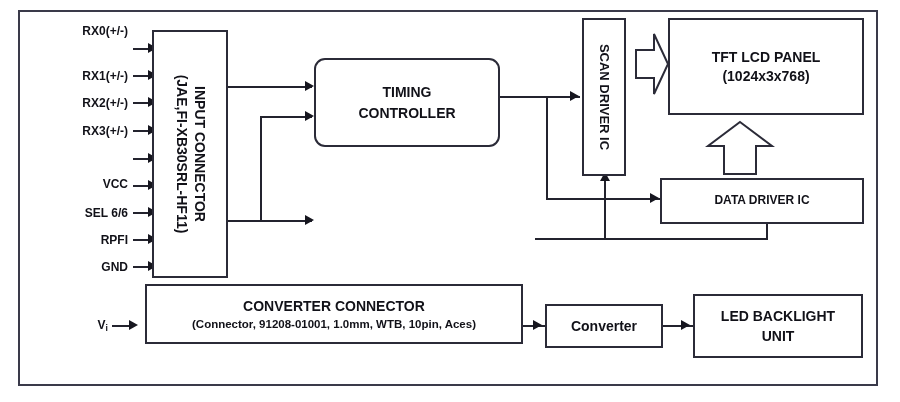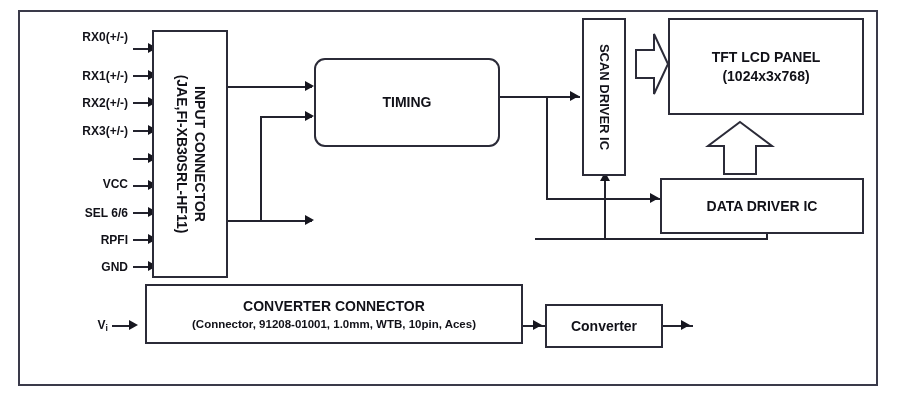--- a/index.html
+++ b/index.html
@@ -106,21 +106,21 @@
   .blockarrow svg { display: block; }
   .sub { font-size: 0.72em; vertical-align: baseline; position: relative; top: 2px; }
 </style>
 </head>
 <body>
 
 <div id="diagram">
 
   <div id="outer-frame"></div>
 
-  <div class="pinlabel" style="left:30px; top:30px; width:98px;">RX0(+/-)</div>
+  <div class="pinlabel" style="left:30px; top:24px; width:98px;">RX0(+/-)</div>
   <div class="hline" style="left:133px; top:48px; width:22px;"></div>
   <div class="ar-r" style="left:148px; top:43px;"></div>
 
   <div class="pinlabel" style="left:30px; top:69px; width:98px;">RX1(+/-)</div>
   <div class="hline" style="left:133px; top:75px; width:22px;"></div>
   <div class="ar-r" style="left:148px; top:70px;"></div>
 
   <div class="pinlabel" style="left:30px; top:96px; width:98px;">RX2(+/-)</div>
   <div class="hline" style="left:133px; top:102px; width:22px;"></div>
   <div class="ar-r" style="left:148px; top:97px;"></div>
@@ -160,20 +160,21 @@
 
   <div class="vline" style="left:260px; top:116px; height:104px;"></div>
   <div class="hline" style="left:260px; top:116px; width:52px;"></div>
   <div class="ar-r" style="left:305px; top:111px;"></div>
 
   <div class="hline" style="left:228px; top:220px; width:84px;"></div>
   <div class="ar-r" style="left:305px; top:215px;"></div>
 
   <div class="blk" style="left:314px; top:58px; width:186px; height:89px; font-size:14px;border-radius:11px;">
     <span class="l1">TIMING</span>
+    <span class="l2">CONTROLLER</span>
   </div>
 
 
   <div class="hline" style="left:500px; top:96px; width:80px;"></div>
   <div class="ar-r" style="left:570px; top:91px;"></div>
   <div class="vline" style="left:546px; top:96px; height:102px;"></div>
   <div class="hline" style="left:546px; top:198px; width:114px;"></div>
   <div class="ar-r" style="left:650px; top:193px;"></div>
 
   <div class="hline" style="left:535px; top:238px; width:233px;"></div>
@@ -198,21 +199,21 @@
     <span class="l1">TFT LCD PANEL</span>
     <span class="l2">(1024x3x768)</span>
   </div>
 
   <div class="blockarrow" style="left:705px; top:120px;">
     <svg width="70" height="56" viewBox="0 0 70 56">
       <polygon points="35,2 67,26 51,26 51,54 19,54 19,26 3,26" fill="#ffffff" stroke="#2b2b38" stroke-width="2" stroke-linejoin="miter"></polygon>
     </svg>
   </div>
 
-  <div class="blk" style="left:660px; top:178px; width:204px; height:56px; font-size:14px;align-items:center;">
+  <div class="blk" style="left:660px; top:178px; width:204px; height:46px; font-size:12px;align-items:center;">
     <span class="l1">DATA DRIVER IC</span>
   </div>
 
   <div class="pinlabel" style="left:78px; top:318px; width:30px; font-size:12px;"><span>V</span><span class="sub">i</span></div>
   <div class="hline" style="left:112px; top:325px; width:22px;"></div>
   <div class="ar-r" style="left:129px; top:320px;"></div>
 
   <div class="blk" style="left:145px; top:284px; width:378px; height:60px; font-size:14px;align-items:center;">
     <span class="l1">CONVERTER CONNECTOR</span>
     <span class="l2" style="font-size:11.5px;">(Connector, 91208-01001, 1.0mm, WTB, 10pin, Aces)</span>
@@ -221,14 +222,18 @@
   <div class="hline" style="left:523px; top:325px; width:22px;"></div>
   <div class="ar-r" style="left:533px; top:320px;"></div>
 
   <div class="blk" style="left:545px; top:304px; width:118px; height:44px; font-size:14px;">
     <span class="l1">Converter</span>
   </div>
 
   <div class="hline" style="left:663px; top:325px; width:30px;"></div>
   <div class="ar-r" style="left:681px; top:320px;"></div>
 
+  <div class="blk" style="left:693px; top:294px; width:170px; height:64px; font-size:14px;">
+    <span class="l1">LED BACKLIGHT</span>
+    <span class="l2">UNIT</span>
+  </div>
 
 </div>
 
 </body></html>

